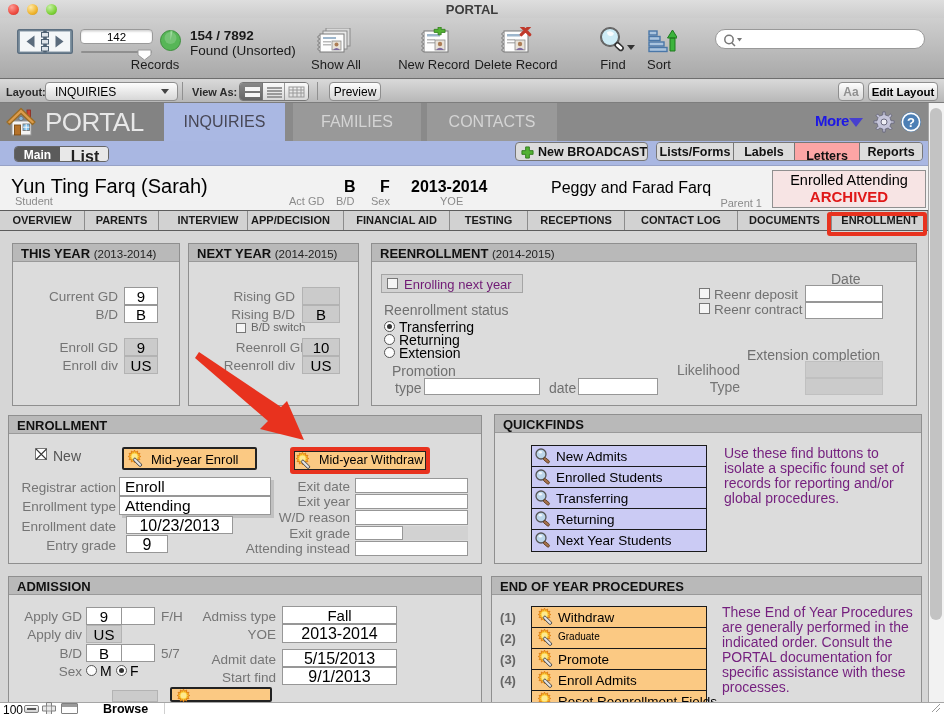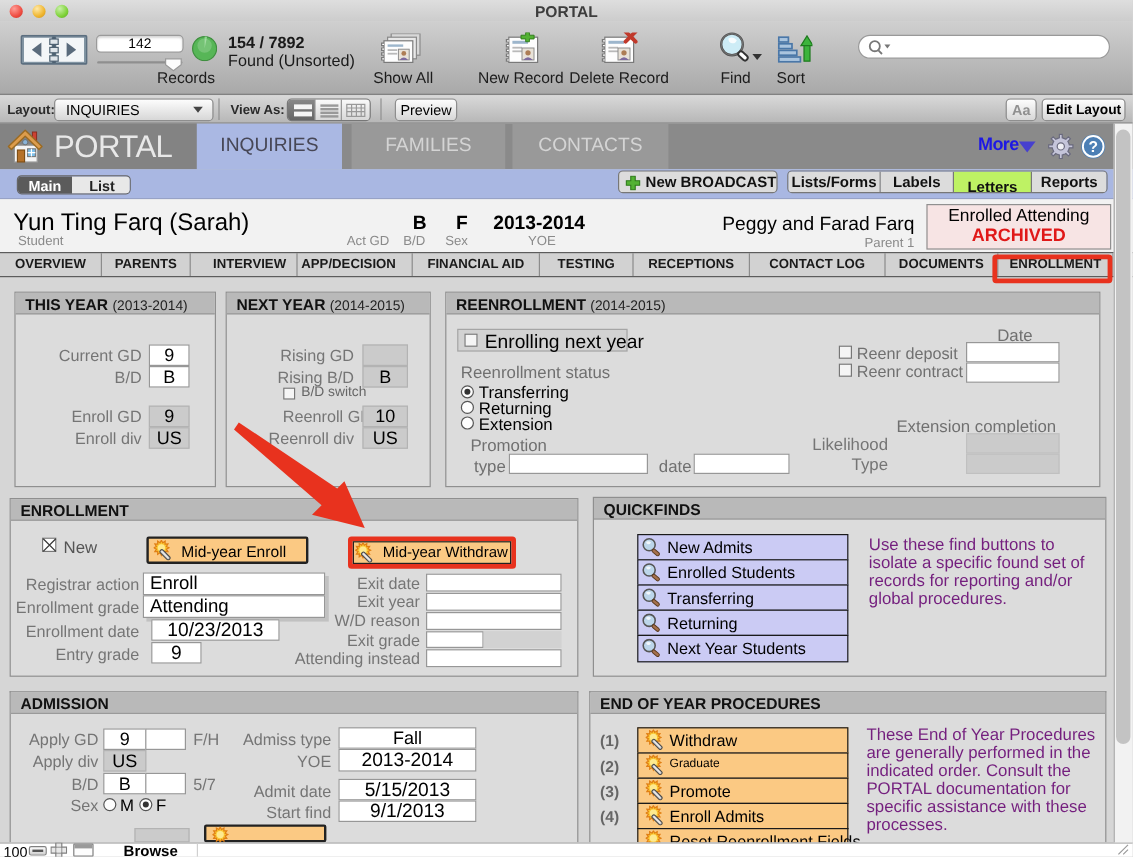--- a/index.html
+++ b/index.html
@@ -216,44 +216,44 @@
 <div class="abs" id="helpicon" style="left:900px;top:111px;">
 <svg width="22" height="22" viewBox="0 0 22 22">
  <circle cx="11" cy="11" r="10" fill="#4c7fb5"></circle>
  <circle cx="11" cy="11" r="8.6" fill="none" stroke="#fff" stroke-width="1.6"></circle>
  <text x="11" y="16" font-family="Liberation Sans" font-size="13" font-weight="bold" fill="#fff" text-anchor="middle">?</text>
 </svg></div>
 
 <div class="abs" id="bluebar"></div>
 <div class="abs" style="left:14px;top:146px;width:95px;height:16px;border-radius:4px;overflow:hidden;border:1px solid #666;">
  <div style="position:absolute;left:0;top:0;width:45px;height:16px;background:#5b5b5b;color:#fff;font-size:12px;font-weight:bold;text-align:center;padding-top:1px;">Main</div>
- <div style="position:absolute;left:45px;top:0;width:50px;height:16px;background:#e8e8e8;color:#222;font-size:12px;font-weight:bold;text-align:center;padding-top:1px;">List</div>
+ <div style="position:absolute;left:45px;top:0;width:50px;height:16px;background:#e8e8e8;color:#222;font-size:16px;font-weight:bold;text-align:center;padding-top:1px;">List</div>
 </div>
 <div class="abs smallbtn" style="left:515px;top:142px;width:133px;height:19px;background:#dcdcdc;border:1px solid #777;border-radius:4px;padding-top:2px;text-align:left;white-space:nowrap;">
  <svg style="position:absolute;left:5px;top:2.5px;" width="13" height="13" viewBox="0 0 14 14">
       <path d="M5,1 h4 v4 h4 v4 h-4 v4 h-4 v-4 h-4 v-4 h4 z" fill="#53b233" stroke="#2e7a1a"></path>
     </svg><span style="margin-left:22px;">New BROADCAST</span></div>
 <div class="abs" style="left:656px;top:142px;width:267px;height:19px;border:1px solid #777;border-radius:4px;display:flex;overflow:hidden;">
  <div class="smallbtn" style="width:77px;border-right:1px solid #777;background:#dcdcdc;padding-top:2px;">Lists/Forms</div>
  <div class="smallbtn" style="width:61px;border-right:1px solid #777;background:#dcdcdc;padding-top:2px;">Labels</div>
- <div class="smallbtn" style="width:65px;border-right:1px solid #777;background:#bef264;padding-top:6px;">Letters</div>
+ <div class="smallbtn" style="width:65px;border-right:1px solid #777;background:#fca5a5;padding-top:6px;">Letters</div>
  <div class="smallbtn" style="flex:1;background:#dcdcdc;padding-top:2px;">Reports</div>
 </div>
 
 <div class="abs" id="rechead"></div>
 <div class="abs" style="left:11px;top:175px;font-size:20px;color:#000;">Yun Ting Farq (Sarah)</div>
 <div class="abs glabel" style="left:15px;top:195px;">Student</div>
 <div class="abs" style="left:344px;top:178px;font-size:16px;font-weight:bold;color:#000;">B</div>
 <div class="abs" style="left:380px;top:178px;font-size:16px;font-weight:bold;color:#000;">F</div>
 <div class="abs" style="left:411px;top:178px;font-size:16px;font-weight:bold;color:#000;">2013-2014</div>
 <div class="abs glabel" style="left:289px;top:195px;">Act GD</div>
 <div class="abs glabel" style="left:336px;top:195px;">B/D</div>
 <div class="abs glabel" style="left:371px;top:195px;">Sex</div>
 <div class="abs glabel" style="left:440px;top:195px;">YOE</div>
-<div class="abs" style="left:500px;top:179px;width:262px;text-align:right;font-size:16px;color:#000;">Peggy and Farad Farq</div>
+<div class="abs" style="left:500px;top:179px;width:262px;text-align:center;font-size:16px;color:#000;">Peggy and Farad Farq</div>
 <div class="abs glabel" style="left:600px;top:197px;width:162px;text-align:right;">Parent 1</div>
 <div class="abs" style="left:772px;top:170px;width:154px;height:38px;background:#f7e4e4;border:1px solid #909090;text-align:center;">
  <div style="font-size:14.5px;color:#000;margin-top:1px;">Enrolled Attending</div>
  <div style="font-size:15px;color:#e01818;font-weight:bold;">ARCHIVED</div>
 </div>
 
 <div class="abs" id="tabstrip"></div>
 <div class="abs ftab" style="left:0px;width:85px;">OVERVIEW</div>
 <div class="abs ftab" style="left:85px;width:74px;">PARENTS</div>
 <div class="abs ftab" style="left:169px;width:79px;">INTERVIEW</div>
@@ -292,21 +292,21 @@
 <div class="abs flabel" style="left:220px;top:340px;width:90px;">Reenroll GD</div>
 <div class="abs gfield" style="left:302px;top:338px;width:38px;height:18px;">10</div>
 <div class="abs flabel" style="left:205px;top:358px;width:90px;">Reenroll div</div>
 <div class="abs gfield" style="left:302px;top:356px;width:38px;height:18px;">US</div>
 
 <div class="abs panel" style="left:371px;top:243px;width:546px;height:163px;">
  <div class="phead">REENROLLMENT <span>(2014-2015)</span></div>
 </div>
 <div class="abs" style="left:381px;top:274px;width:142px;height:19px;background:#d2d2d2;border:1px solid #a5a5a5;"></div>
 <div class="abs cbox" style="left:387px;top:278px;width:11px;height:11px;"></div>
-<div class="abs" style="left:404px;top:277px;font-size:16px;color:#000000;">Enrolling next year</div>
+<div class="abs" style="left:404px;top:277px;font-size:13px;color:#701a75;">Enrolling next year</div>
 <div class="abs" style="left:384px;top:302px;font-size:14px;color:#707070;">Reenrollment status</div>
 <div class="abs radio" style="left:384px;top:321px;"></div>
 <div class="abs" style="left:387px;top:324px;width:5px;height:5px;border-radius:50%;background:#333;"></div>
 <div class="abs" style="left:399px;top:319px;font-size:14px;color:#000;">Transferring</div>
 <div class="abs radio" style="left:384px;top:334px;"></div>
 <div class="abs" style="left:399px;top:332px;font-size:14px;color:#000;">Returning</div>
 <div class="abs radio" style="left:384px;top:347px;"></div>
 <div class="abs" style="left:399px;top:345px;font-size:14px;color:#000;">Extension</div>
 <div class="abs" style="left:392px;top:363px;font-size:14px;color:#707070;">Promotion</div>
 <div class="abs" style="left:395px;top:380px;font-size:14px;color:#707070;">type</div>
@@ -350,21 +350,21 @@
     <g>
       <path d="M6.50,0.20 L7.61,2.35 L9.65,1.04 L9.54,3.46 L11.96,3.35 L10.65,5.39 L12.80,6.50 L10.65,7.61 L11.96,9.65 L9.54,9.54 L9.65,11.96 L7.61,10.65 L6.50,12.80 L5.39,10.65 L3.35,11.96 L3.46,9.54 L1.04,9.65 L2.35,7.61 L0.20,6.50 L2.35,5.39 L1.04,3.35 L3.46,3.46 L3.35,1.04 L5.39,2.35 Z" fill="#fbc832" stroke="#e07f14" stroke-width="1"></path>
       <circle cx="6.5" cy="6.5" r="3" fill="#fde98f"></circle>
       <rect x="5.5" y="8.2" width="10.5" height="3" rx="1.4" transform="rotate(45 7 9.5)" fill="#cccccc" stroke="#4a4a4a" stroke-width="0.9"></rect>
       <rect x="6.5" y="9.2" width="8" height="0.8" rx="0.4" transform="rotate(45 7 9.5)" fill="#f2f2f2"></rect>
     </g>
   </svg>
 <div class="abs" style="left:319px;top:453px;font-size:12.5px;color:#000;">Mid-year Withdraw</div>
 <div class="abs flabel" style="left:10px;top:480px;width:106px;">Registrar action</div>
 <div class="abs wfield" style="left:119px;top:477px;width:152px;height:19px;text-align:left;padding-left:5px;font-size:16px;box-shadow:3px 3px 0 rgba(0,0,0,0.12);font-size:15.5px;">Enroll</div>
-<div class="abs flabel" style="left:10px;top:499px;width:106px;">Enrollment grade</div>
+<div class="abs flabel" style="left:10px;top:499px;width:106px;">Enrollment type</div>
 <div class="abs wfield" style="left:119px;top:496px;width:152px;height:19px;text-align:left;padding-left:5px;font-size:16px;box-shadow:3px 3px 0 rgba(0,0,0,0.12);font-size:15.5px;">Attending</div>
 <div class="abs flabel" style="left:10px;top:519px;width:106px;">Enrollment date</div>
 <div class="abs wfield" style="left:126px;top:516px;width:107px;height:18px;font-size:16px;">10/23/2013</div>
 <div class="abs flabel" style="left:10px;top:538px;width:106px;">Entry grade</div>
 <div class="abs wfield" style="left:126px;top:535px;width:42px;height:18px;font-size:16px;">9</div>
 <div class="abs flabel" style="left:244px;top:479px;width:106px;">Exit date</div>
 <div class="abs wfield" style="left:355px;top:478px;width:113px;height:15px;"></div>
 <div class="abs flabel" style="left:244px;top:494px;width:106px;">Exit year</div>
 <div class="abs wfield" style="left:355px;top:494px;width:113px;height:15px;"></div>
 <div class="abs flabel" style="left:244px;top:510px;width:106px;">W/D reason</div>

